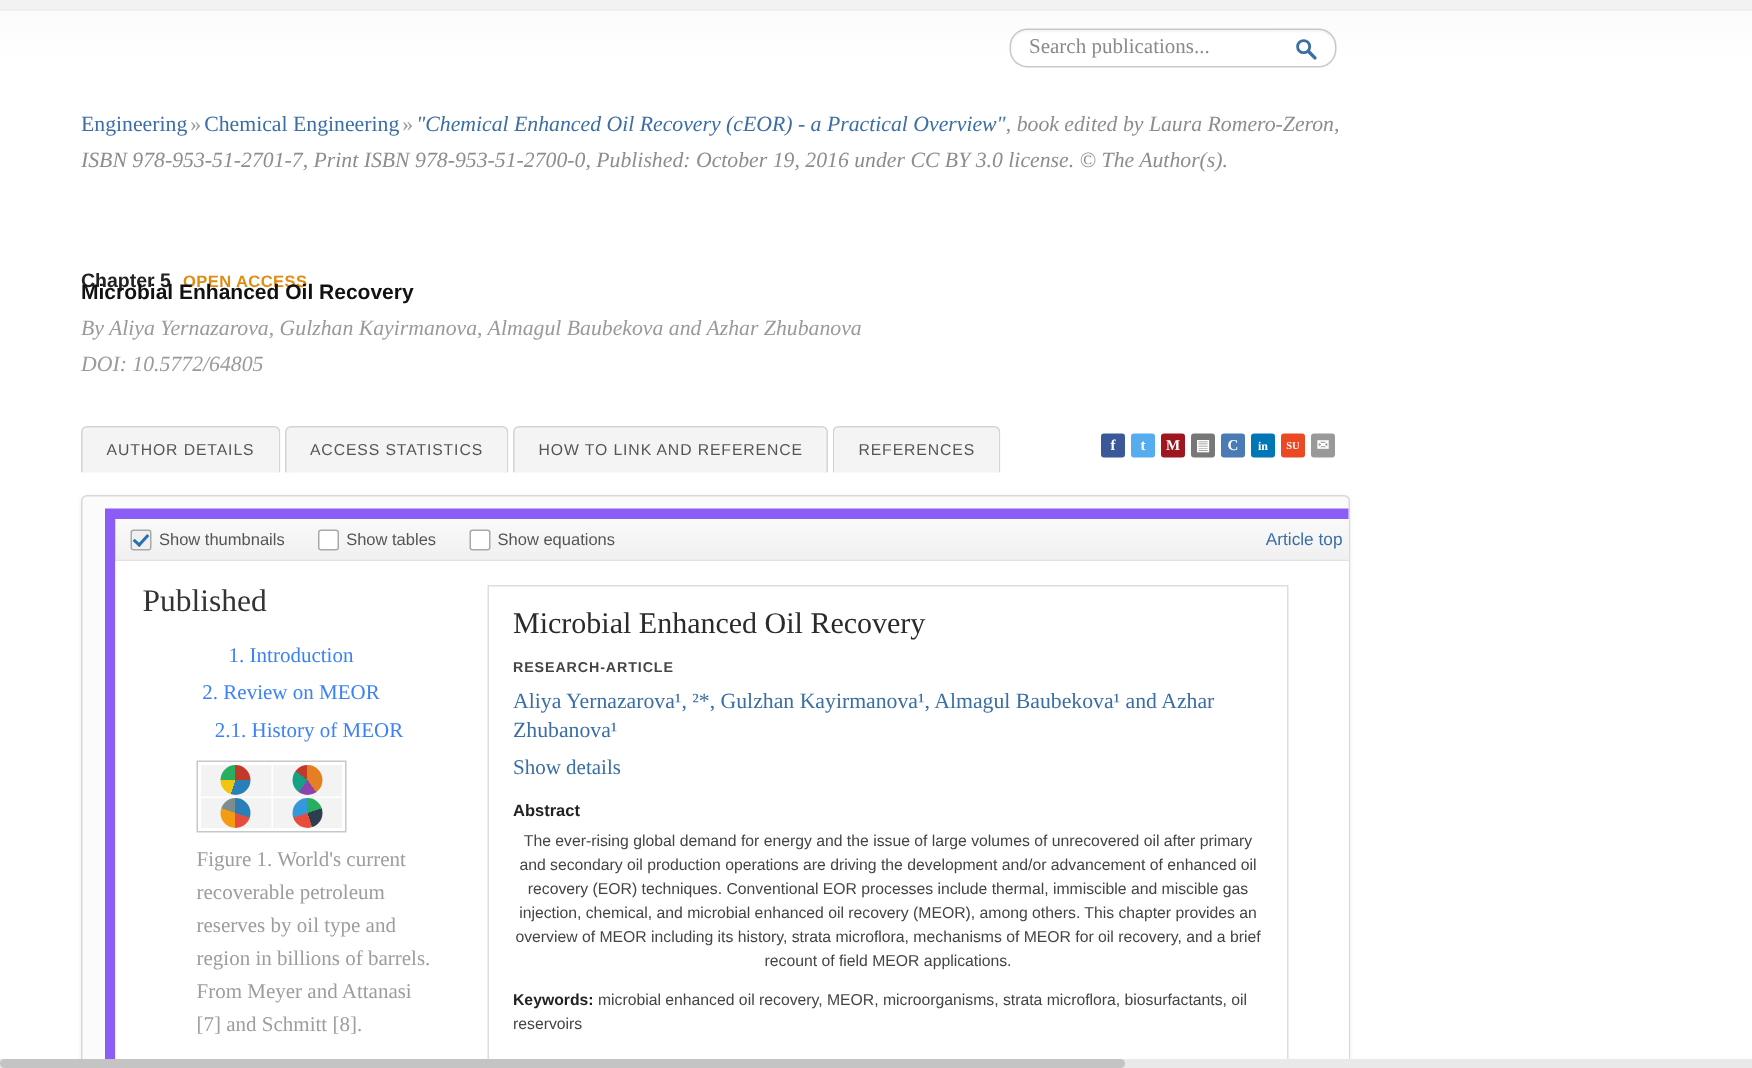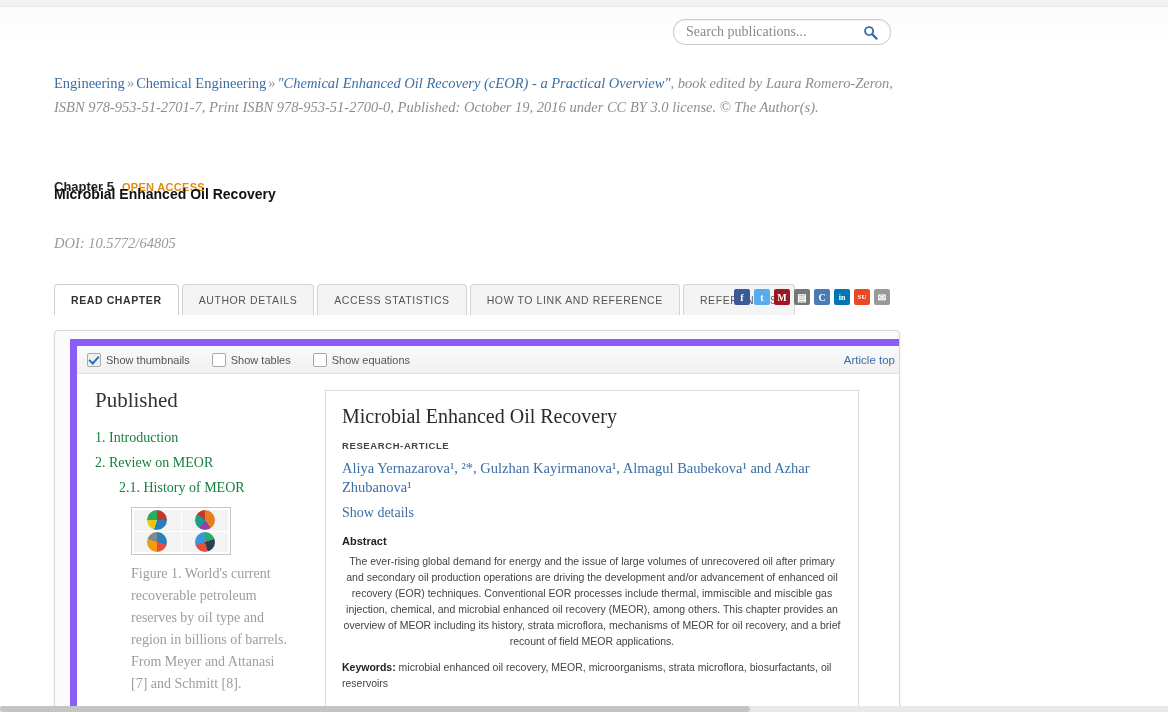--- a/index.html
+++ b/index.html
@@ -257,24 +257,25 @@
   .toc h2 {
     font-family: "Liberation Serif", serif;
     font-weight: normal;
     font-size: 21px;
     color: #333;
     margin: 0 0 14px 0;
   }
   .toc-item {
     font-family: "Liberation Serif", serif;
     font-size: 14px;
-    color: #15803d;
+    color: #3b82f6;
     line-height: 22px;
     margin-bottom: 3px;
     cursor: pointer;
+    text-align: center;
   }
   .toc-item.lvl2 { padding-left: 24px; }
   .thumbs {
     width: 100px;
     height: 48px;
     border: 1px solid #c7c7c7;
     background: #fff;
     margin: 8px 0 8px 36px;
     display: grid;
     grid-template-columns: 1fr 1fr;
@@ -398,24 +399,24 @@
   </div>
 
   <div class="breadcrumb">
     <a href="#">Engineering</a><span class="sep">»</span><a href="#">Chemical Engineering</a><span class="sep">»</span><a href="#" class="chapname">"Chemical Enhanced Oil Recovery (cEOR) - a Practical Overview"</a><span>, book edited by Laura Romero-Zeron, ISBN 978-953-51-2701-7, Print ISBN 978-953-51-2700-0, Published: October 19, 2016 under CC BY 3.0 license. © The Author(s).</span>
   </div>
 
   <div class="chapter-line">
     <span>Chapter 5</span><span class="open-access">OPEN ACCESS</span>
   </div>
   <div class="chapter-title">Microbial Enhanced Oil Recovery</div>
+  <div class="authors-line">By Aliya Yernazarova, Gulzhan Kayirmanova, Almagul Baubekova and Azhar Zhubanova</div>
   <div class="doi-line">DOI: 10.5772/64805</div>
 
   <div class="tabs">
-    <div class="tab active">READ CHAPTER</div>
     <div class="tab">AUTHOR DETAILS</div>
     <div class="tab">ACCESS STATISTICS</div>
     <div class="tab">HOW TO LINK AND REFERENCE</div>
     <div class="tab">REFERENCES</div>
   </div>
 
   <div class="social">
     <span class="soc" style="background:#3b5998">f</span>
     <span class="soc" style="background:#55acee">t</span>
     <span class="soc" style="background:#9d1620">M</span>

